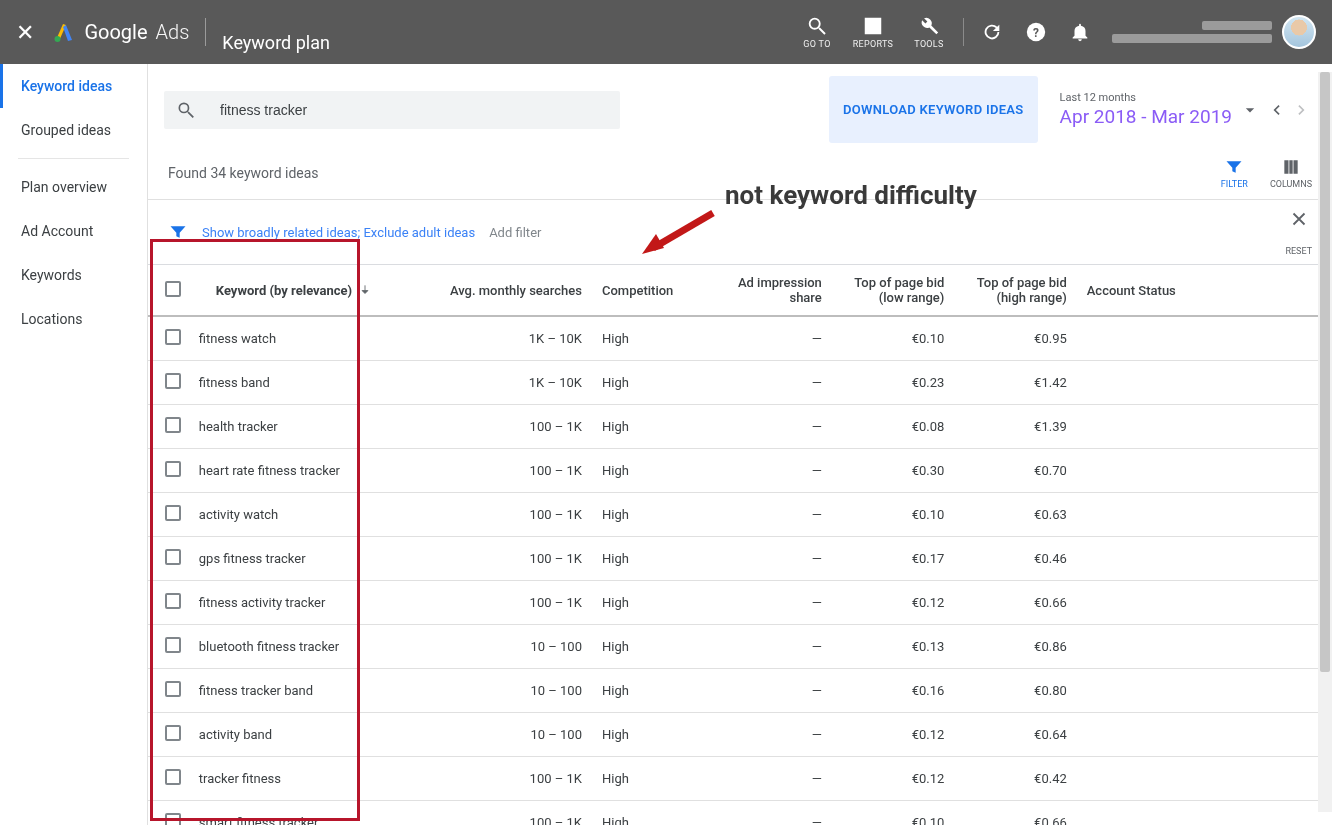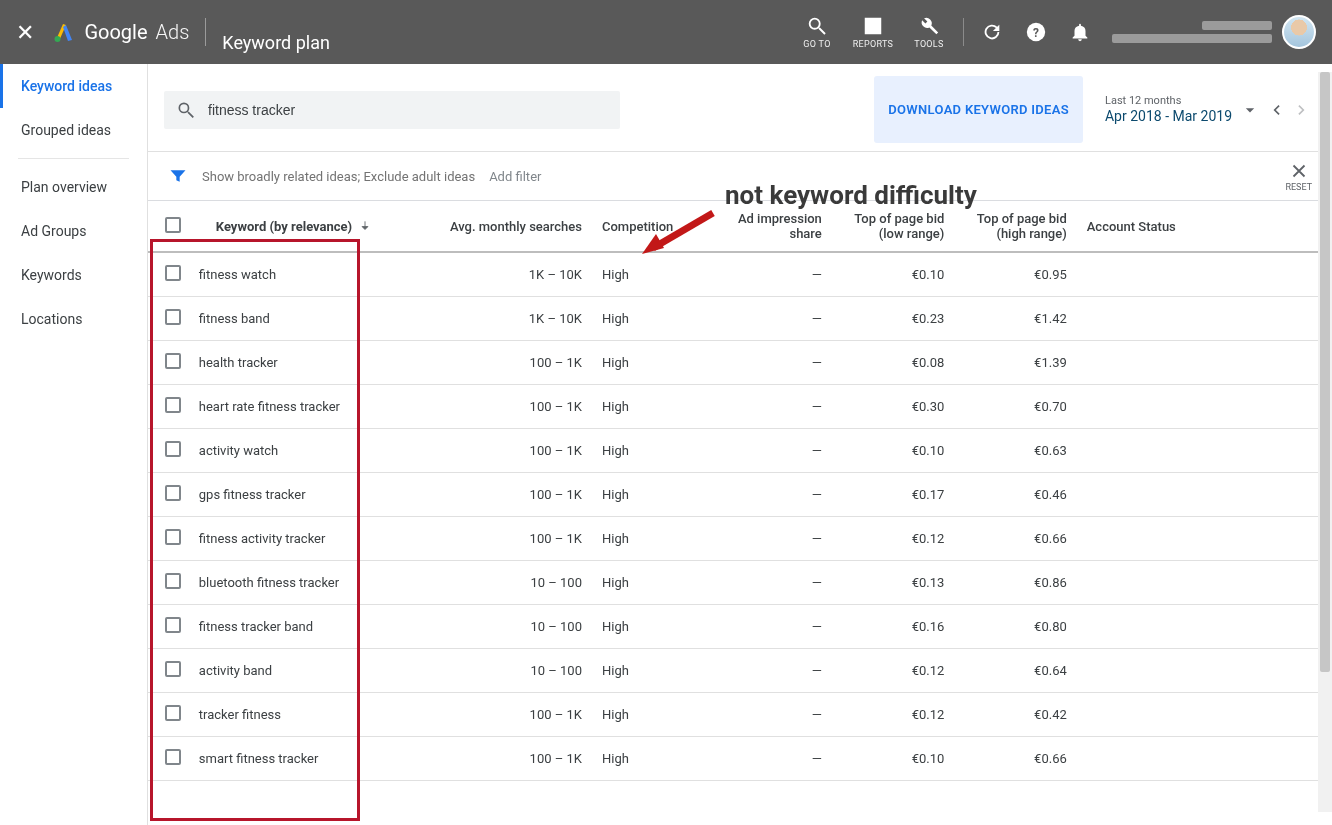--- a/index.html
+++ b/index.html
@@ -23,41 +23,41 @@
   .account-txt .l1 { width:70px; height:9px; background:rgba(255,255,255,.4); border-radius:2px; }
   .account-txt .l2 { width:160px; height:9px; background:rgba(255,255,255,.4); border-radius:2px; }
   .avatar { width:34px; height:34px; border-radius:50%; background:radial-gradient(circle at 50% 35%, #e9c9a8 0 32%, transparent 33%), linear-gradient(#d2e6f2, #a4c5dd); border:2px solid #fff; }
   .shell { display:flex; height:calc(825px - 64px); }
   .sidebar { width:148px; border-right:1px solid #e0e0e0; padding-top:0; }
   .side-item { padding:14px 18px; font-size:14px; color:#3c4043; cursor:pointer; border-left:3px solid transparent; }
   .side-item.active { color:#1a73e8; border-left:3px solid #1a73e8; font-weight:500; }
   .side-divider { height:1px; background:#e5e5e5; margin:6px 18px; }
   .main { flex:1; display:flex; flex-direction:column; height:100%; overflow:hidden; }
   .toolbar1 { display:flex; align-items:center; padding:12px 16px 8px 16px; gap:12px; }
-  .searchbox { display:flex; align-items:center; background:#f1f3f4; height:38px; width:456px; border-radius:2px; padding:0 12px; gap:12px; }
+  .searchbox { display:flex; align-items:center; background:#f1f3f4; height:38px; width:456px; border-radius:2px; padding:0 12px; gap:24px; }
   .searchbox svg { width:20px; height:20px; fill:#5f6368; }
   .searchbox input { border:none; background:transparent; outline:none; font-size:14px; color:#3c4043; flex:1; }
   .sp { flex:1; }
   .download-btn { background:#e8f0fe; color:#1a73e8; font-weight:600; font-size:13px; padding:26px 14px; border-radius:3px; letter-spacing:.3px; cursor:pointer;margin-left:44px; }
   .daterange { display:flex; align-items:center; gap:8px; padding:2px 4px 2px 10px; }
   .daterange .lines { display:flex; flex-direction:column; line-height:1.25; }
   .daterange .a { font-size:11px; color:#5f6368; }
-  .daterange .b { font-size:14px; color:#0c4a6e; }
+  .daterange .b { font-size:19px; color:#8b5cf6; }
   .carets svg { width:20px; height:20px; fill:#5f6368; }
   .carets { display:flex; gap:6px; align-items:center; }
   .found-row { display:flex; align-items:center; padding:6px 20px 10px 20px; color:#5f6368; font-size:14px; }
   .tool-icons { display:flex; gap:22px; }
   .tool-icn { display:flex; flex-direction:column; align-items:center; gap:2px; font-size:9px; color:#1a73e8; cursor:pointer; }
   .tool-icn.gray { color:#5f6368; }
   .tool-icn svg { width:20px; height:20px; fill:currentColor; }
   .filter-row { display:flex; align-items:center; padding:8px 20px; border-top:1px solid #e0e0e0; gap:14px; }
   .filter-row svg.f { width:20px; height:20px; fill:#1a73e8; }
-  .blue-link { color:#737373; font-size:13px; cursor:pointer; }
+  .blue-link { color:#3b82f6; font-size:13px; cursor:pointer; }
   .gray-chip { color:#80868b; font-size:13px; cursor:pointer; }
-  .close-reset { margin-left:auto; display:flex; flex-direction:column; align-items:center; color:#5f6368; cursor:pointer; gap:0; }
+  .close-reset { margin-left:auto; display:flex; flex-direction:column; align-items:center; color:#5f6368; cursor:pointer; gap:16px; }
   .close-reset svg { width:22px; height:22px; fill:#5f6368; }
   .close-reset .t { font-size:9px; }
   .table-wrap { overflow:auto; border-top: 1px solid #dadce0;}
   table { border-collapse:collapse; width:100%; font-size:13px; }
   th { font-weight:500; color:#3c4043; text-align:right; padding:10px 10px; border-bottom:2px solid #bdbdbd; background:#fff; white-space:normal; height:46px; vertical-align:middle;}
   th.chkcol, td.chkcol { width:40px; text-align:center; padding-left:16px; padding-right:6px;}
   th.kwcol { text-align:left; width:220px; }
   td { padding:12px 10px; border-bottom:1px solid #e0e0e0; text-align:right; color:#3c4043; }
   td.kw { text-align:left; }
   .chk { width:16px; height:16px; border:2px solid #80868b; border-radius:2px; display:inline-block; cursor:pointer;}
@@ -132,21 +132,21 @@
     <div class="avatar"></div>
   </div>
 </div>
 
 <div class="shell">
   <div class="sidebar">
     <div class="side-item active">Keyword ideas</div>
     <div class="side-item">Grouped ideas</div>
     <div class="side-divider"></div>
     <div class="side-item">Plan overview</div>
-    <div class="side-item">Ad Groups</div>
+    <div class="side-item">Ad Account</div>
     <div class="side-item">Keywords</div>
     <div class="side-item">Locations</div>
   </div>
 
   <div class="main">
     <div class="toolbar1">
       <div class="searchbox">
         <svg viewBox="0 0 24 24">
             <path d="M15.5 14h-.79l-.28-.27A6.471 6.471 0 0 0 16 9.5 6.5 6.5 0 1 0 9.5 16a6.471 6.471 0 0 0 4.23-1.57l.27.28v.79L20 21.5 21.5 20 15.5 14zM9.5 14A4.5 4.5 0 1 1 14 9.5 4.5 4.5 0 0 1 9.5 14z"></path>
           </svg>
@@ -166,20 +166,38 @@
           <svg viewBox="0 0 24 24">
               <path d="M15 6l-6 6 6 6 1.4-1.4L11.8 12l4.6-4.6z"></path>
             </svg>
           <svg viewBox="0 0 24 24" style="opacity:.4">
               <path d="M9 6l6 6-6 6-1.4-1.4L12.2 12 7.6 7.4z"></path>
             </svg>
         </div>
       </div>
     </div>
 
+    <div class="found-row">
+      <span>Found 34 keyword ideas</span>
+      <div class="sp"></div>
+      <div class="tool-icons">
+        <div class="tool-icn">
+          <svg viewBox="0 0 24 24">
+              <path d="M3 5h18l-7 8v6l-4-2v-4L3 5z"></path>
+            </svg>
+          <span>FILTER</span>
+        </div>
+        <div class="tool-icn gray">
+          <svg viewBox="0 0 24 24">
+              <path d="M4 4h5v16H4zM10 4h4v16h-4zM15 4h5v16h-5z"></path>
+            </svg>
+          <span>COLUMNS</span>
+        </div>
+      </div>
+    </div>
 
     <div class="filter-row">
       <svg class="f" viewBox="0 0 24 24">
           <path d="M3 5h18l-7 8v6l-4-2v-4L3 5z"></path>
         </svg>
       <span class="blue-link">Show broadly related ideas; Exclude adult ideas</span>
       <span class="gray-chip">Add filter</span>
       <div class="close-reset">
         <svg viewBox="0 0 24 24">
             <path d="M18 6L6 18M6 6l12 12" stroke="#5f6368" stroke-width="2" fill="none"></path>

